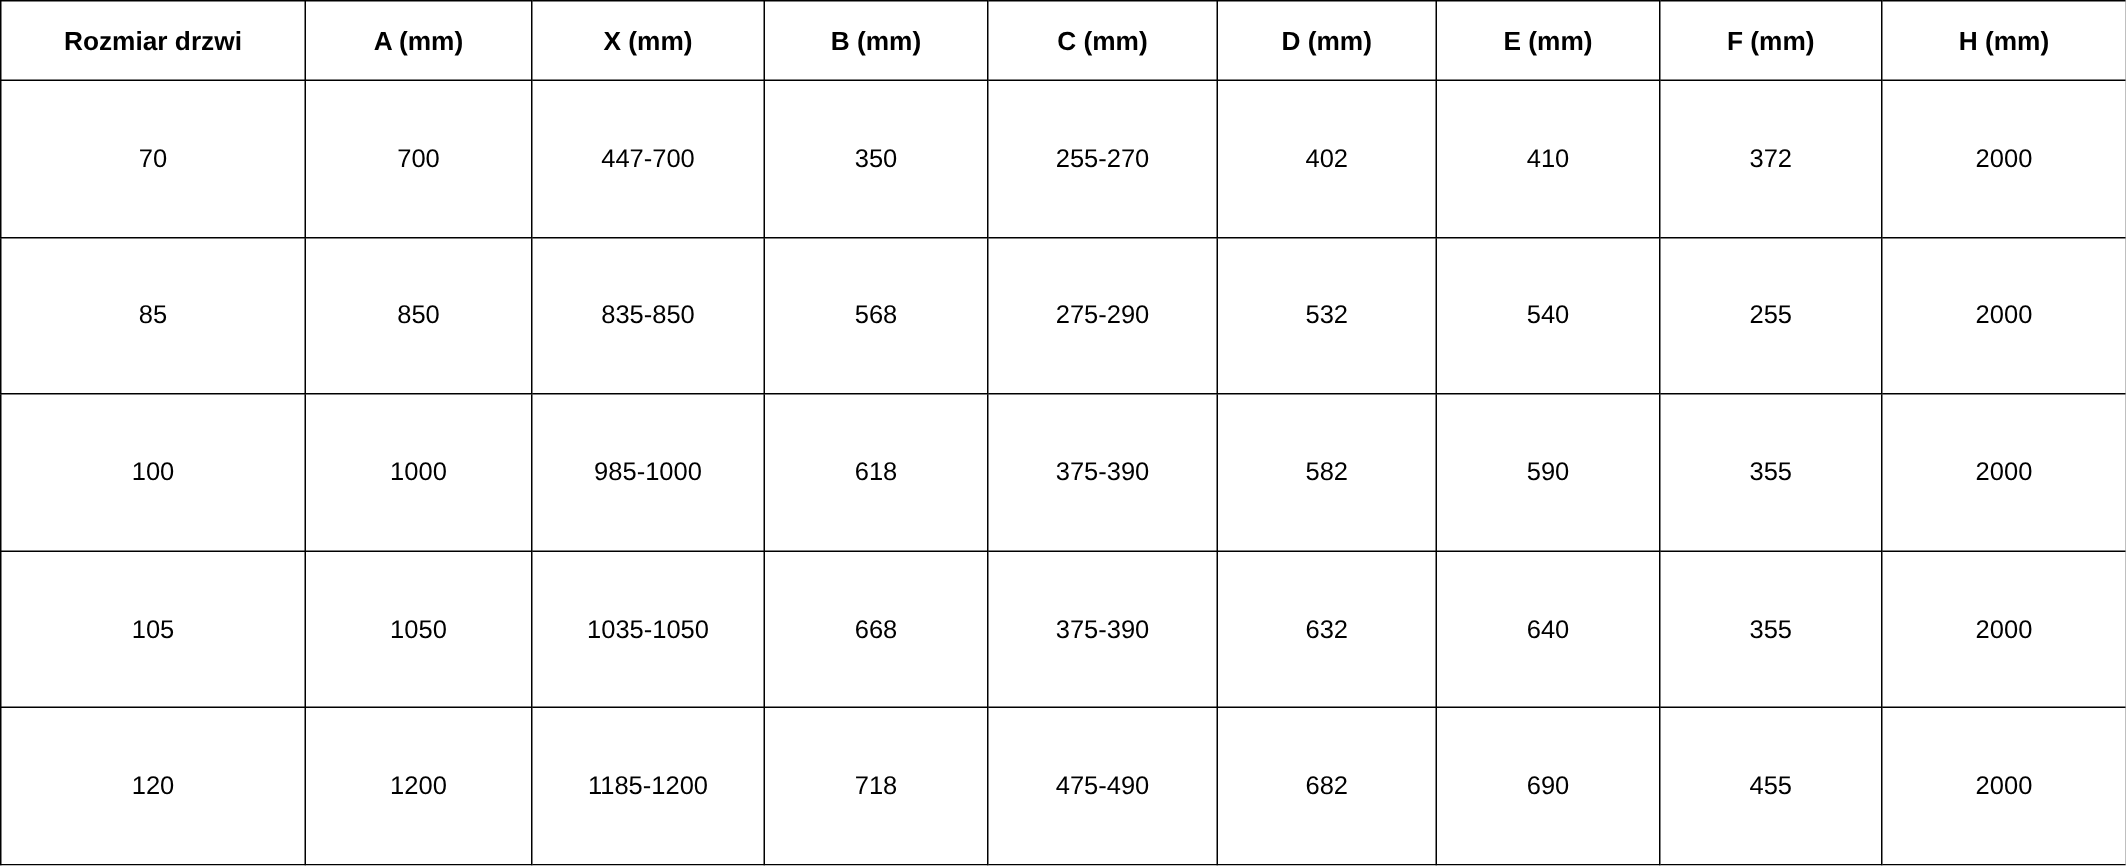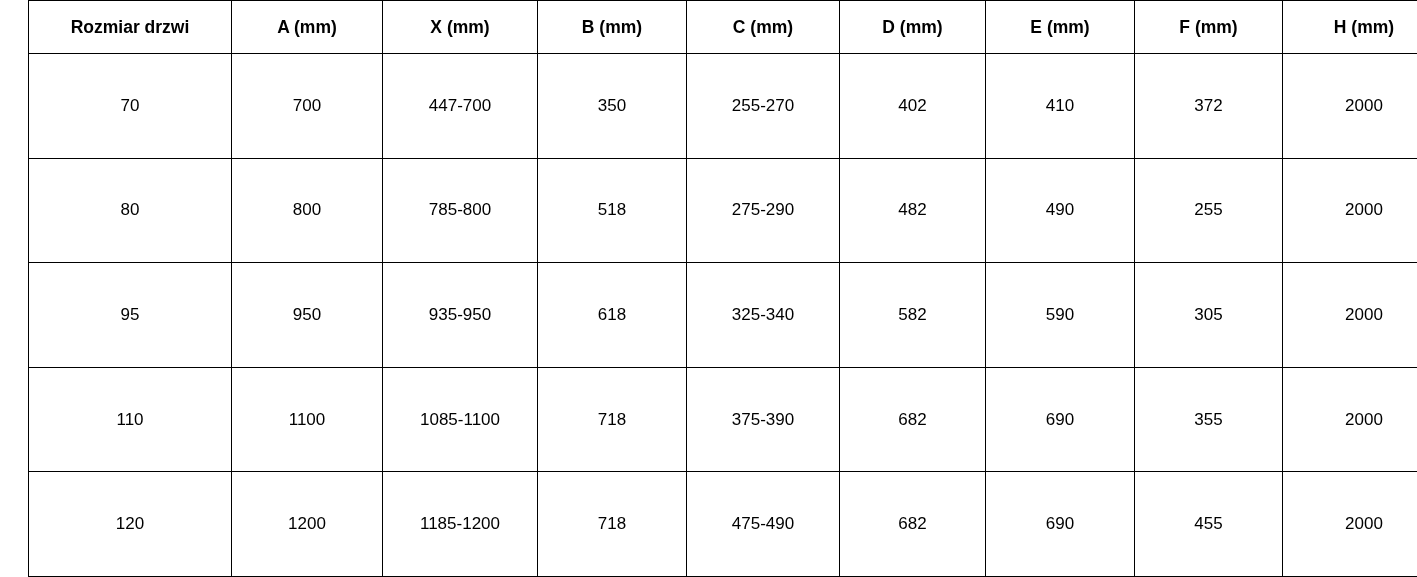--- a/index.html
+++ b/index.html
@@ -10,21 +10,20 @@
   body {
     width: 1417px;
     height: 577px;
     font-family: "Liberation Sans", sans-serif;
     color: #000000;
   }
   .table-wrap {
     width: 1417px;
     height: 577px;
     box-sizing: border-box;
-    padding-left: 28px;
   }
   table.spec-table {
     border-collapse: collapse;
     width: 1417px;
     height: 577px;
     table-layout: fixed;
   }
   table.spec-table th,
   table.spec-table td {
     border: 1px solid #000000;
@@ -88,49 +87,49 @@
         <td>700</td>
         <td>447-700</td>
         <td>350</td>
         <td>255-270</td>
         <td>402</td>
         <td>410</td>
         <td>372</td>
         <td>2000</td>
       </tr>
       <tr>
-        <td>80</td>
-        <td>800</td>
-        <td>785-800</td>
-        <td>518</td>
+        <td>85</td>
+        <td>850</td>
+        <td>835-850</td>
+        <td>568</td>
         <td>275-290</td>
-        <td>482</td>
-        <td>490</td>
+        <td>532</td>
+        <td>540</td>
         <td>255</td>
         <td>2000</td>
       </tr>
       <tr>
-        <td>95</td>
-        <td>950</td>
-        <td>935-950</td>
+        <td>100</td>
+        <td>1000</td>
+        <td>985-1000</td>
         <td>618</td>
-        <td>325-340</td>
+        <td>375-390</td>
         <td>582</td>
         <td>590</td>
-        <td>305</td>
+        <td>355</td>
         <td>2000</td>
       </tr>
       <tr>
-        <td>110</td>
-        <td>1100</td>
-        <td>1085-1100</td>
-        <td>718</td>
+        <td>105</td>
+        <td>1050</td>
+        <td>1035-1050</td>
+        <td>668</td>
         <td>375-390</td>
-        <td>682</td>
-        <td>690</td>
+        <td>632</td>
+        <td>640</td>
         <td>355</td>
         <td>2000</td>
       </tr>
       <tr>
         <td>120</td>
         <td>1200</td>
         <td>1185-1200</td>
         <td>718</td>
         <td>475-490</td>
         <td>682</td>

